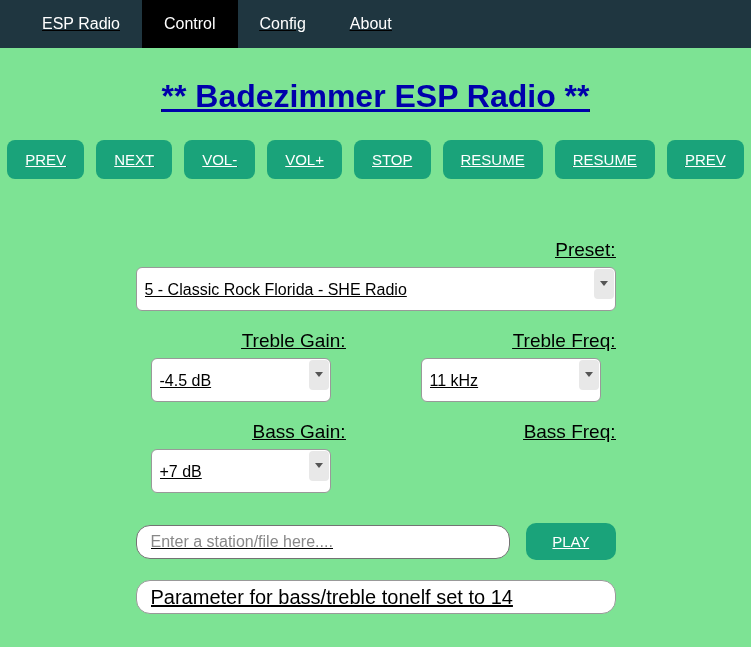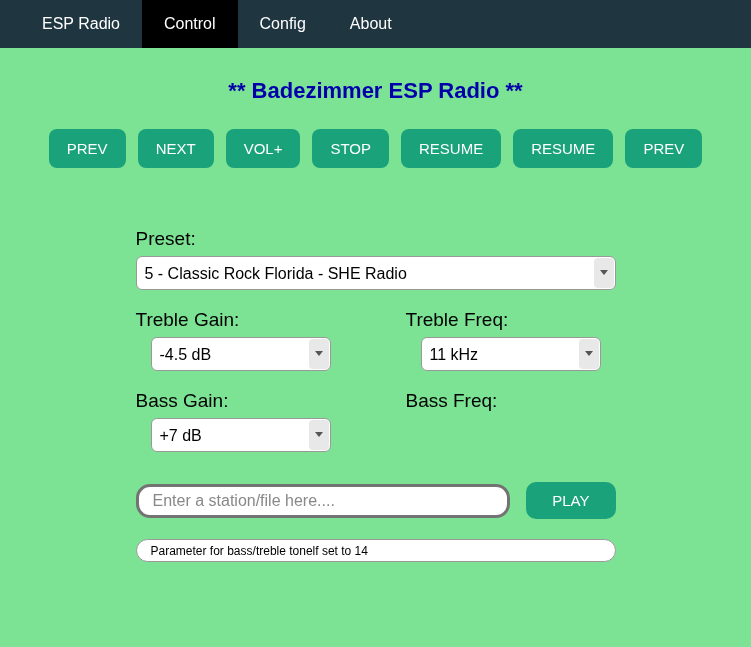--- a/index.html
+++ b/index.html
@@ -1,15 +1,15 @@
 <!DOCTYPE html>
 <html><head>
   <meta charset="utf-8">
   <style>
-    * { box-sizing: border-box; margin: 0; padding: 0; }
+    * { box-sizing: border-box; margin: 0; padding: 0; text-decoration: underline; }
     body { font-family: Arial, Helvetica, sans-serif; background: #fff; width: 751px; }
     .navbar {
       background: #1f3640;
       display: flex;
       padding: 0 20px;
       height: 48px;
       align-items: stretch;
     }
     .navbar a {
       color: #fff;
@@ -22,21 +22,21 @@
     .navbar a.active {
       background: #000;
     }
     .page {
       background: #7de394;
       padding: 30px 20px 20px 20px;
       min-height: 599px;
     }
     .title {
       color: #0000ab;
-      font-size: 22px;
+      font-size: 32px;
       font-weight: bold;
       text-align: center;
       margin-bottom: 25px;
     }
     .button-row {
       display: flex;
       justify-content: center;
       gap: 12px;
       margin-bottom: 60px;
     }
@@ -49,27 +49,27 @@
       font-size: 15px;
       cursor: pointer;
       font-family: inherit;
     }
     .form-area {
       width: 480px;
       margin: 0 auto;
     }
     .label {
       font-size: 19px;
-      text-align: left;
+      text-align: right;
       color: #000;
       margin-bottom: 6px;
     }
     .select-full {
       width: 100%;
-      height: 34px;
+      height: 44px;
       border: 1px solid #999;
       border-radius: 6px;
       background: #fff;
       font-size: 16px;
       padding: 4px 8px;
       font-family: inherit;
       cursor: pointer;
       appearance: none;
       -webkit-appearance: none;
       -moz-appearance: none;
@@ -111,38 +111,38 @@
     .col .select-full { width: 180px; }
     .input-row {
       display: flex;
       gap: 16px;
       margin-top: 30px;
       align-items: center;
     }
     .text-input {
       flex: 1;
       height: 34px;
-      border: 3px solid #737373;
+      border: 1px solid #737373;
       border-radius: 14px;
       background: #fff;
       font-size: 16px;
       padding: 4px 14px;
       font-family: inherit;
     }
     .text-input::placeholder { color: #888; }
     .status-row {
       margin-top: 20px;
     }
     .status-input {
       width: 100%;
-      height: 23px;
+      height: 34px;
       border: 1px solid #999;
       border-radius: 14px;
       background: #fff;
-      font-size: 12px;
+      font-size: 20px;
       padding: 4px 14px;
       font-family: inherit;
     }
     .btn-play {
       background: #1aa37a;
       color: #fff;
       border: none;
       border-radius: 10px;
       padding: 10px 26px;
       font-size: 15px;
@@ -159,20 +159,21 @@
   <a href="#">Config</a>
   <a href="#">About</a>
 </div>
 
 <div class="page">
   <div class="title">** Badezimmer ESP Radio **</div>
 
   <div class="button-row">
     <button class="btn">PREV</button>
     <button class="btn">NEXT</button>
+    <button class="btn">VOL-</button>
     <button class="btn">VOL+</button>
     <button class="btn">STOP</button>
     <button class="btn">RESUME</button>
     <button class="btn">RESUME</button>
     <button class="btn">PREV</button>
   </div>
 
   <div class="form-area">
     <div class="label">Preset:</div>
     <div class="select-wrap">

